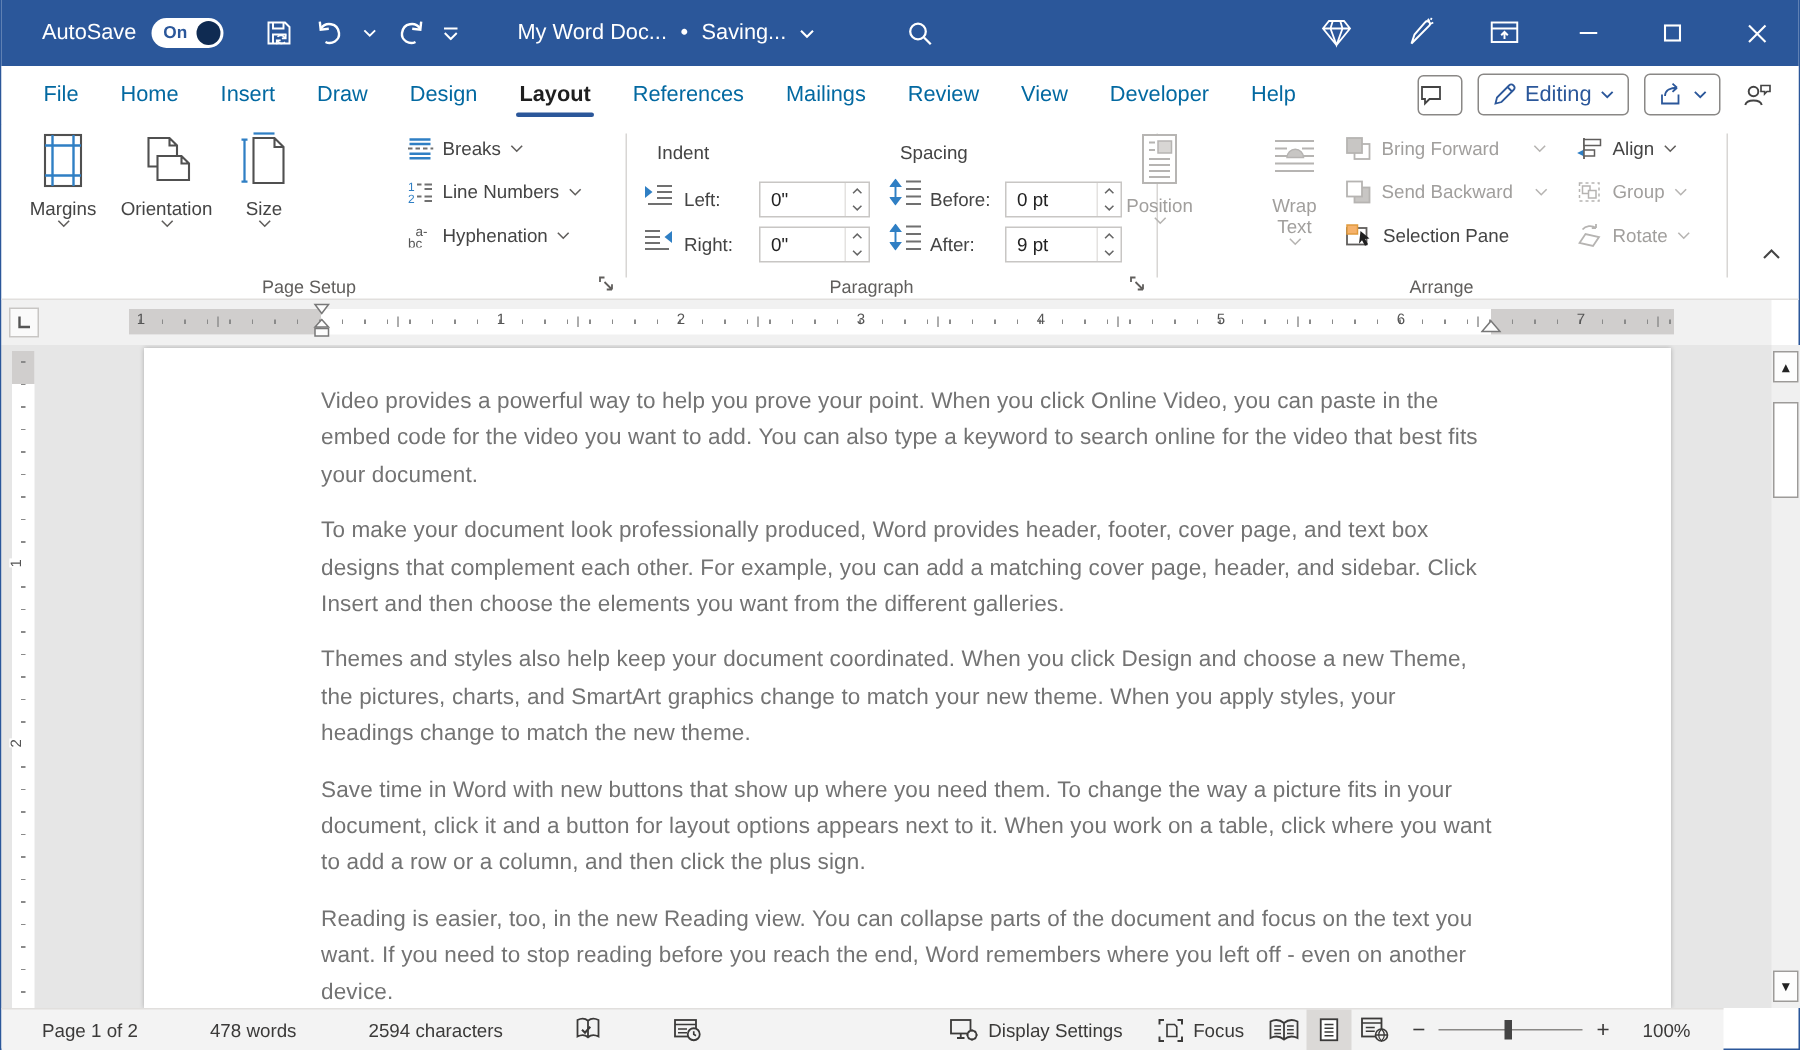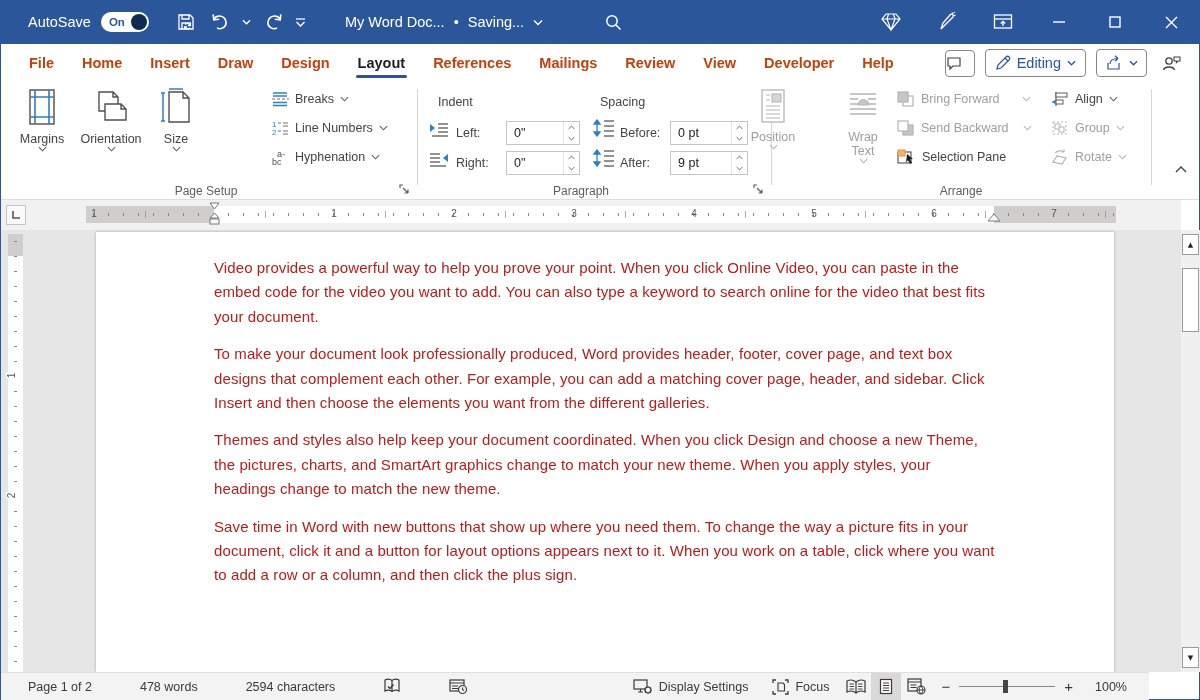--- a/index.html
+++ b/index.html
@@ -21,21 +21,21 @@
   .qat { display:flex; align-items:center; margin-left:22px; gap:4px; }
   .qbtn { width:30px; height:30px; display:flex; align-items:center; justify-content:center; border-radius:3px; cursor:pointer; }
   .qbtn.narrow { width:16px; }
   .title-center { position:absolute; left:344px; top:0; height:44px; display:flex; align-items:center; gap:9px; }
   .searchbtn { position:absolute; left:598px; top:8px; width:28px; height:28px; display:flex; align-items:center; justify-content:center; }
   .tb-right { position:absolute; right:0; top:0; height:44px; display:flex; align-items:center; }
   .tb-ic { width:56px; height:44px; display:flex; align-items:center; justify-content:center; cursor:pointer; }
 
   
   .tabrow { position:absolute; top:44px; left:0; width:100%; height:39px; background:#fff; display:flex; align-items:center; }
-  .tab { font-size:14.5px; color:#c2410c; padding:9px 14px 10px 14px; cursor:pointer; position:relative; white-space:nowrap;font-weight:bold; }
+  .tab { font-size:14.5px; color:#0369a1; padding:9px 14px 10px 14px; cursor:pointer; position:relative; white-space:nowrap; }
   .tab.active { color:#1f1f1f; font-weight:bold; }
   .tab.active::after { content:""; position:absolute; left:12px; right:12px; bottom:3px; height:3px; background:#2b579a; border-radius:2px; }
   .tabrow-right { position:absolute; right:14px; top:49px; display:flex; align-items:center; gap:10px; }
   .boxbtn { border:1px solid #8a8886; border-radius:4px; background:#fff; display:flex; align-items:center; justify-content:flex-start; cursor:pointer; }
   .comments-btn { width:30px; height:27px; }
   .editing-btn { height:28px; padding:0 9px; gap:6px; color:#2b579a; font-size:14.5px; }
   .share-btn { height:28px; padding:0 8px; gap:7px; }
 
   
   .ribbon { position:absolute; top:83px; left:0; width:100%; height:117px; background:#fff; border-bottom:1px solid #e1dfdd; }
@@ -72,21 +72,21 @@
 
   
   .docarea { position:absolute; top:230px; left:0; width:1200px; height:442px; background:#e6e6e6; overflow:hidden; }
   .vruler { position:absolute; left:7px; top:4px; width:15px; height:438px; background:#fff; }
   .vseg { position:absolute; left:0; width:15px; background:#d0cecd; }
   .vticks { position:absolute; top:0; height:438px; left:6px; width:3px;
             background:repeating-linear-gradient(180deg, transparent 0 7px, #8a8a8a 7px 8px, transparent 8px 15px); }
   .vn { position:absolute; left:1px; font-size:10px; color:#555; transform:rotate(-90deg); background:#fff; }
   .page { position:absolute; left:95px; top:2px; width:1018px; height:440px; background:#fff; box-shadow:0 0 3px rgba(0,0,0,.25); }
   .pagetext { padding:24px 119px 0 118px; }
-  .pagetext p { font-size:15px; line-height:24.4px; color:#b91c1c; margin-bottom:13px; letter-spacing:.1px; }
+  .pagetext p { font-size:15px; line-height:24.4px; color:#737373; margin-bottom:13px; letter-spacing:.1px; }
   .vscroll { position:absolute; right:1px; top:0; width:19px; height:442px; background:#f0f0f0; }
   .scrbtn { position:absolute; left:1px; width:17px; height:21px; background:#fdfdfd; border:1px solid #9d9b99; display:flex; align-items:center; justify-content:center; cursor:pointer; }
   .uarrow { font-family:"DejaVu Sans",sans-serif; font-size:7px; color:#222; }
   .thumb { position:absolute; left:1px; top:38px; width:17px; height:64px; background:#fff; border:1px solid #9d9b99; cursor:grab; }
 
   
   .statusbar { position:absolute; top:672px; left:0; width:1148px; height:28px; background:#f3f3f3; border-top:1px solid #e1dfdd;
                display:flex; align-items:flex-start; font-size:12.5px; color:#3b3a39;gap:24px; }
   .st-item { padding:0 12px; height:100%; display:flex; align-items:center; gap:6px; cursor:pointer; white-space:nowrap; }
   .st-right { margin-left:auto; display:flex; align-items:center; height:100%; }
@@ -613,20 +613,21 @@
       <span class="vn" style="top:136px;">1</span>
       <span class="vn" style="top:256px;">2</span>
     </div>
 
     <div class="page">
       <div class="pagetext">
         <p>Video provides a powerful way to help you prove your point. When you click Online Video, you can paste in the embed code for the video you want to add. You can also type a keyword to search online for the video that best fits your document.</p>
         <p>To make your document look professionally produced, Word provides header, footer, cover page, and text box designs that complement each other. For example, you can add a matching cover page, header, and sidebar. Click Insert and then choose the elements you want from the different galleries.</p>
         <p>Themes and styles also help keep your document coordinated. When you click Design and choose a new Theme, the pictures, charts, and SmartArt graphics change to match your new theme. When you apply styles, your headings change to match the new theme.</p>
         <p>Save time in Word with new buttons that show up where you need them. To change the way a picture fits in your document, click it and a button for layout options appears next to it. When you work on a table, click where you want to add a row or a column, and then click the plus sign.</p>
+        <p>Reading is easier, too, in the new Reading view. You can collapse parts of the document and focus on the text you want. If you need to stop reading before you reach the end, Word remembers where you left off - even on another device.</p>
       </div>
     </div>
 
     <div class="vscroll">
       <div class="scrbtn" style="top:4px;">
         <span class="uarrow">▲</span>
       </div>
       <div class="thumb"></div>
       <div class="scrbtn" style="top:417px;">
         <span class="uarrow">▼</span>

